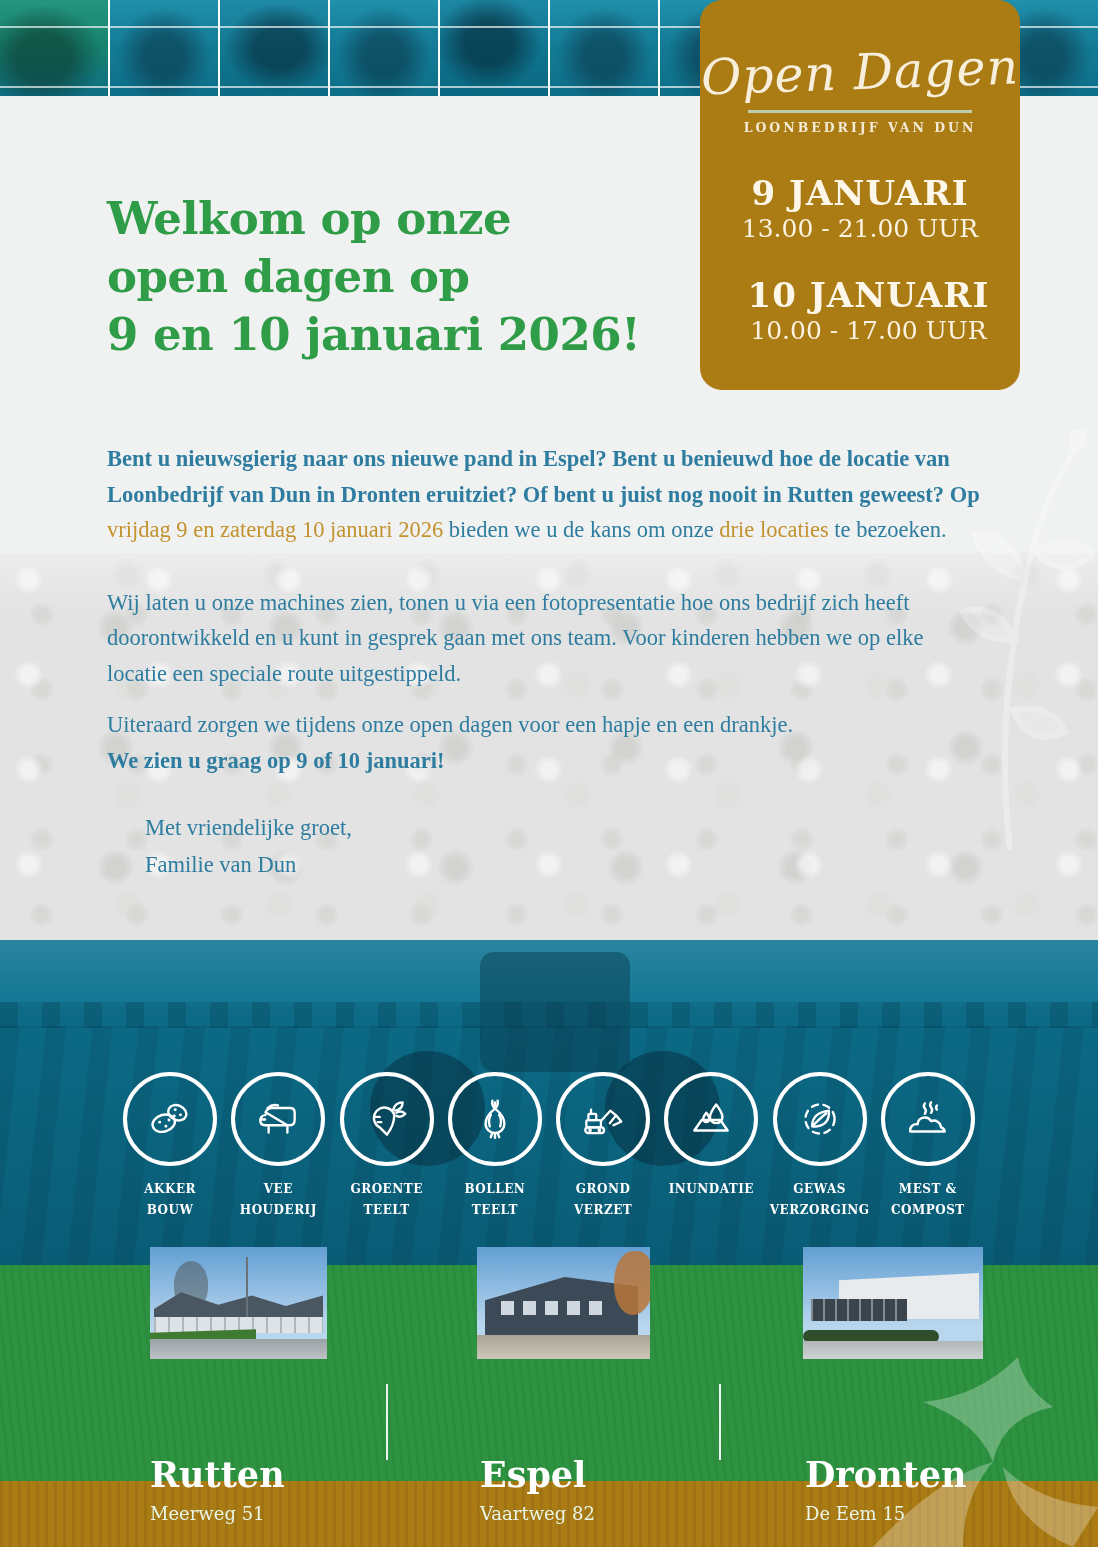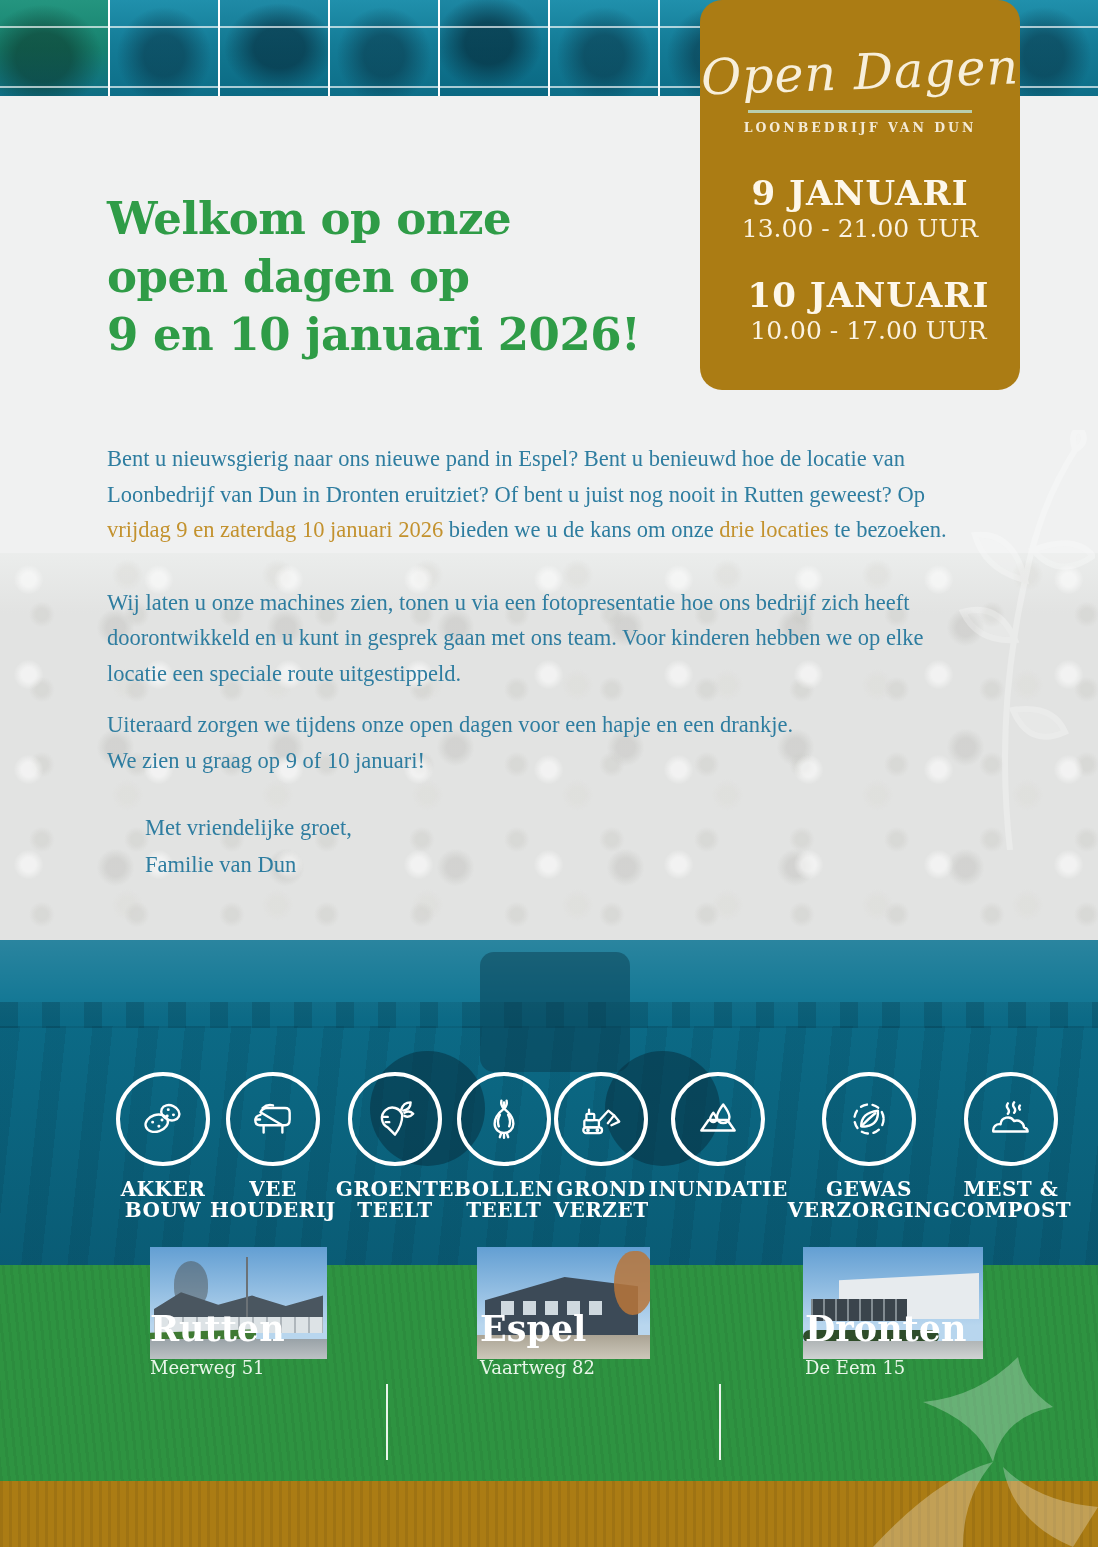--- a/index.html
+++ b/index.html
@@ -39,21 +39,21 @@
   .badge-dates{margin-top:39px;}
   .date-day{font-size:34px;font-weight:bold;letter-spacing:1px;color:#fdf7ea;line-height:38px;}
   .date-time{font-size:25px;color:#fbf3e2;line-height:30px;margin-top:2px;}
   .date-block + .date-block{margin-top:32px;padding-left:17px;}
   
   .headline{position:absolute;left:107px;top:190px;color:#2f9c47;font-weight:bold;font-size:45px;line-height:58px;letter-spacing:-0.5px;z-index:2;}
   
   .intro{position:absolute;left:107px;top:441px;width:900px;z-index:2;
       font-family:"Liberation Serif",serif;font-size:22.5px;color:#2e7da0;}
   .intro .line{line-height:35.5px;white-space:nowrap;}
-  .intro .b{font-weight:normal;}
+  .intro .b{font-weight:bold;}
   .intro .gold{color:#c3922e;}
   .p2{margin-top:37px;}
   .p3{margin-top:16px;}
   .sign{margin-top:31px;}
   .sign .line{line-height:37px;margin-left:38px;}
   
   .teal-band{position:absolute;top:940px;left:0;width:1098px;height:325px;background:#0d7492;overflow:hidden;z-index:1;}
   .tb-sky{position:absolute;top:0;left:0;right:0;height:80px;background:linear-gradient(180deg,rgba(255,255,255,.12),rgba(255,255,255,0));}
   .tb-trees{position:absolute;top:62px;left:0;right:0;height:26px;
       background:repeating-linear-gradient(90deg,rgba(4,46,61,.32) 0 18px,rgba(4,46,61,.14) 18px 42px);}
@@ -63,21 +63,21 @@
        linear-gradient(180deg,rgba(4,52,68,.16),rgba(2,36,50,.30));}
   .tb-tractor{position:absolute;left:330px;top:4px;width:430px;height:240px;}
   .tb-cab{position:absolute;left:150px;top:8px;width:150px;height:120px;background:rgba(8,56,74,.45);border-radius:14px;}
   .tb-wheel-l{position:absolute;left:40px;bottom:18px;width:115px;height:115px;background:rgba(5,44,60,.5);border-radius:50%;}
   .tb-wheel-r{position:absolute;right:40px;bottom:18px;width:115px;height:115px;background:rgba(5,44,60,.5);border-radius:50%;}
   
   .services{position:absolute;top:1072px;left:116px;width:866px;display:flex;z-index:6;}
   .service{flex:1;text-align:center;}
   .ring{width:86px;height:86px;border:4.5px solid #fff;border-radius:50%;margin:0 auto;display:flex;align-items:center;justify-content:center;}
   .service svg{display:block;}
-  .svc-label{margin-top:13px;font-size:20px;font-weight:bold;letter-spacing:.5px;color:#fff;line-height:21px;white-space:nowrap;}
+  .svc-label{margin-top:13px;font-size:12px;font-weight:bold;letter-spacing:.5px;color:#fff;line-height:21px;white-space:nowrap;}
   
   .green-band{position:absolute;top:1265px;left:0;width:1098px;height:216px;background:#2e9341;z-index:1;
       background-image:repeating-linear-gradient(84deg,rgba(0,0,0,.05) 0 3px,rgba(0,0,0,0) 3px 8px);}
   .gold-strip{position:absolute;top:1481px;left:0;width:1098px;height:66px;background:#ab7c14;z-index:1;
       background-image:repeating-linear-gradient(90deg,rgba(0,0,0,.07) 0 3px,rgba(0,0,0,0) 3px 9px);}
   
   .loc-photo{position:absolute;top:1247px;height:112px;overflow:hidden;z-index:7;}
   .lp-rutten{left:150px;width:177px;}
   .lp-espel{left:477px;width:173px;}
   .lp-dronten{left:803px;width:180px;}
@@ -96,21 +96,21 @@
       background:repeating-linear-gradient(90deg,#cfd9df 0 13px,rgba(0,0,0,0) 13px 22px);}
   .e-gravel{position:absolute;left:0;right:0;bottom:0;height:24px;background:linear-gradient(180deg,#aaa394,#cdc7ba);}
   .e-tree{position:absolute;right:-4px;top:4px;width:40px;height:64px;background:rgba(184,118,58,.85);border-radius:50% 42% 55% 48%;}
   .d-building{position:absolute;left:36px;right:4px;top:26px;height:46px;background:#e7ebee;
       clip-path:polygon(0 16%,100% 0,100% 100%,0 100%);}
   .d-entry{position:absolute;left:8px;width:96px;top:52px;height:22px;background:#3a444c;
       background-image:repeating-linear-gradient(90deg,rgba(200,210,215,.5) 0 2px,rgba(0,0,0,0) 2px 12px);}
   .d-hedge{position:absolute;left:0;right:44px;bottom:16px;height:13px;background:#2f4d2a;border-radius:7px;}
   .d-pave{position:absolute;left:0;right:0;bottom:0;height:18px;background:linear-gradient(180deg,#b0b5b6,#d0d3d3);}
   
-  .loc-label{position:absolute;top:1309px;z-index:7;color:#fff;}
+  .loc-label{position:absolute;top:1455px;z-index:7;color:#fff;}
   .ll-rutten{left:150px;}
   .ll-espel{left:480px;}
   .ll-dronten{left:805px;}
   .loc-name{font-size:35px;font-weight:bold;line-height:40px;}
   .loc-addr{font-size:18px;line-height:32px;color:#e9f6e9;margin-top:3px;}
   .loc-divider{position:absolute;top:1384px;width:2px;height:76px;background:rgba(255,255,255,.9);z-index:7;}
   .div1{left:386px;} .div2{left:719px;}
   
   .corner-watermark{position:absolute;right:0;bottom:0;z-index:8;pointer-events:none;opacity:.28;}
 </style>

